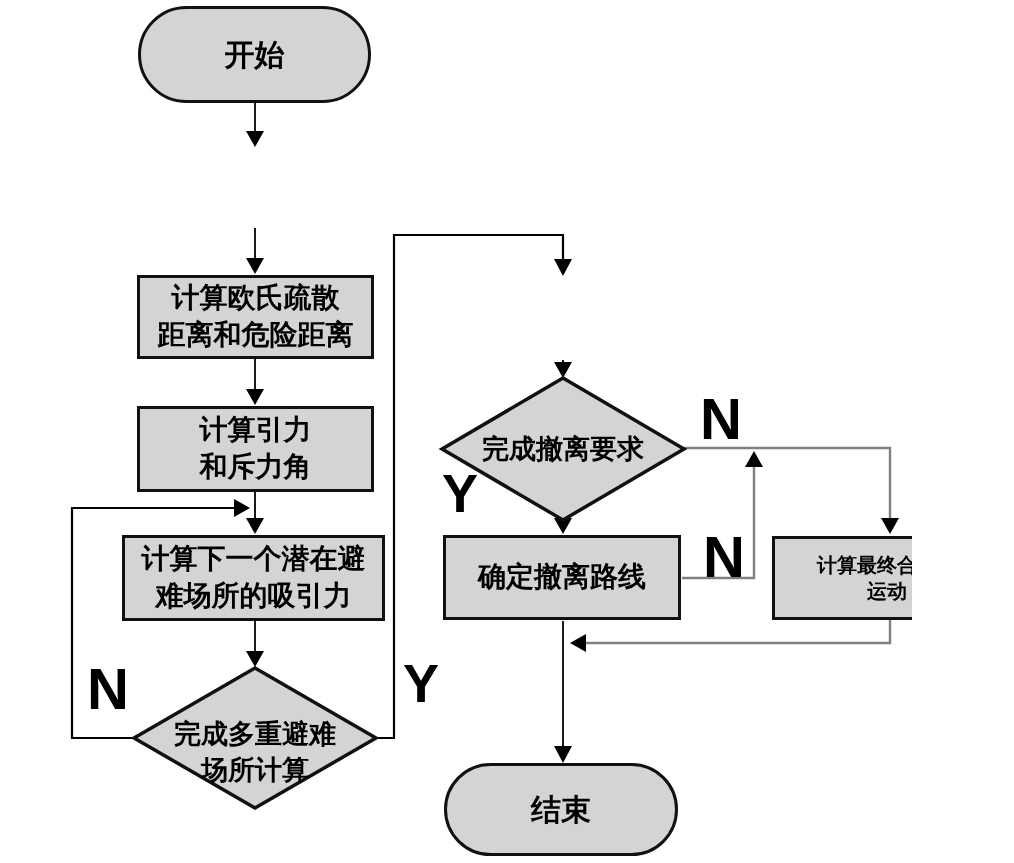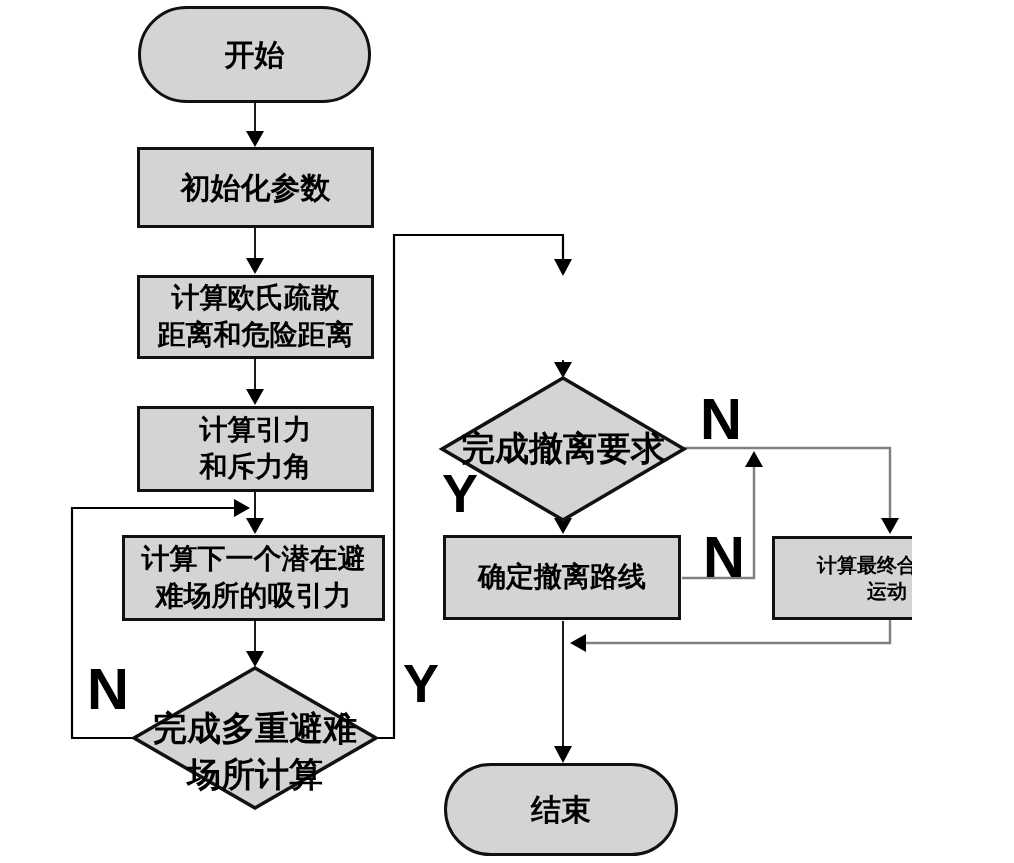--- a/index.html
+++ b/index.html
@@ -25,21 +25,21 @@
     position:absolute;z-index:2;box-sizing:border-box;
     background:var(--node-fill);border:3px solid var(--node-border);
     display:flex;align-items:center;justify-content:center;text-align:center;
     color:var(--text-color);font-weight:bold;white-space:pre-line;line-height:1.32;
   }
   .stadium{border-radius:49px;font-size:30px;}
   .rect{font-size:28px;}
   .rect-sm{font-size:20px;}
   .diamond-label{
     position:absolute;z-index:3;display:flex;align-items:center;justify-content:center;
-    text-align:center;color:var(--text-color);font-weight:bold;font-size:34px;
+    text-align:center;color:var(--text-color);font-weight:bold;font-size:27px;
     white-space:pre-line;line-height:1.35;background:transparent;border:none;
   }
   .edge-label{
     position:absolute;z-index:4;color:var(--text-color);
     font-size:58px;font-weight:bold;line-height:1;
   }
 </style>
 </head>
 <body>
 
@@ -82,23 +82,20 @@
     </g>
 
     <polygon class="diamond-shape" points="255,668 376,738 255,808 134,738"></polygon>
     <polygon class="diamond-shape" points="563,378 684,449 563,520 442,449"></polygon>
   </svg>
 
   <div class="node stadium" style="left:138px;top:6px;width:233px;height:97px;">
     <span>开始</span>
   </div>
 
-  <div class="node rect" style="left:137px;top:147px;width:237px;height:81px;font-size:30px;">
-    <span>初始化参数</span>
-  </div>
 
   <div class="node rect" style="left:137px;top:275px;width:237px;height:84px;align-items:center;">
     <span>计算欧氏疏散
 距离和危险距离</span>
   </div>
 
   <div class="node rect" style="left:137px;top:406px;width:237px;height:86px;">
     <span>计算引力
 和斥力角</span>
   </div>

